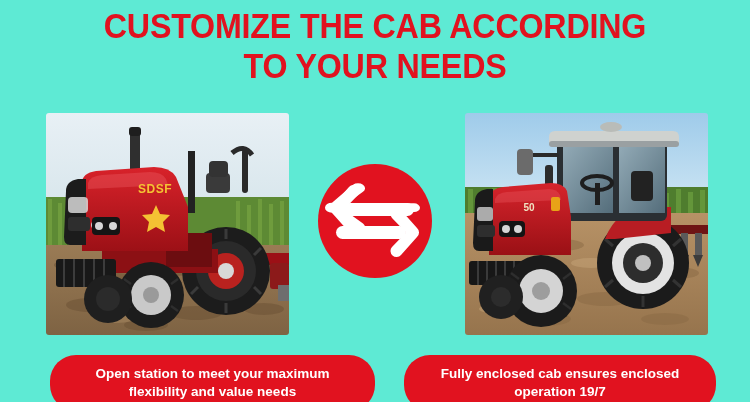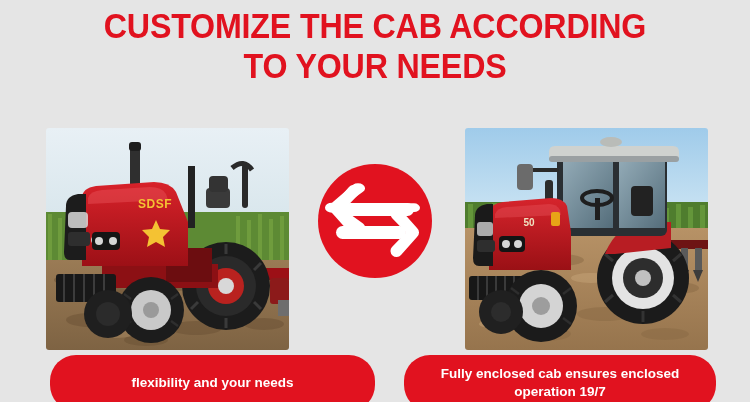--- a/index.html
+++ b/index.html
@@ -11,21 +11,21 @@
     width: 750px;
     height: 402px;
     overflow: hidden;
     font-family: "Liberation Sans", sans-serif;
     position: relative;
   }
   .banner {
     position: relative;
     width: 750px;
     height: 402px;
-    background: #e5e5e5;
+    background: #5eead4;
     overflow: hidden;
   }
 
   
   .headline {
     position: absolute;
     left: 0;
     top: 6px;
     width: 750px;
     text-align: center;
@@ -39,21 +39,21 @@
     transform-origin: 375px 0;
     white-space: nowrap;
   }
   .headline .hl-line {
     display: block;
   }
 
   
   .photo {
     position: absolute;
-    top: 128px;
+    top: 113px;
     width: 243px;
     height: 222px;
     border-radius: 3px;
     overflow: hidden;
   }
   .photo-left  { left: 46px; }
   .photo-right { left: 465px; }
 
   .photo svg { display: block; width: 100%; height: 100%; }
 
@@ -387,21 +387,22 @@
         <line x1="106" y1="160" x2="98" y2="166"></line>
           <line x1="106" y1="196" x2="98" y2="190"></line>
       </g>
       <circle cx="36" cy="184" r="22" fill="#202020"></circle>
       <circle cx="36" cy="184" r="10" fill="#2c2c2c"></circle>
     </svg>
   </div>
 
   <div class="caption caption-left">
     <div>
-      <span>flexibility and your needs</span>
+      <span>Open station to meet your maximum</span>
+      <span>flexibility and value needs</span>
     </div>
   </div>
 
   <div class="caption caption-right">
     <div>
       <span>Fully enclosed cab ensures enclosed</span>
       <span>operation 19/7</span>
     </div>
   </div>
 

